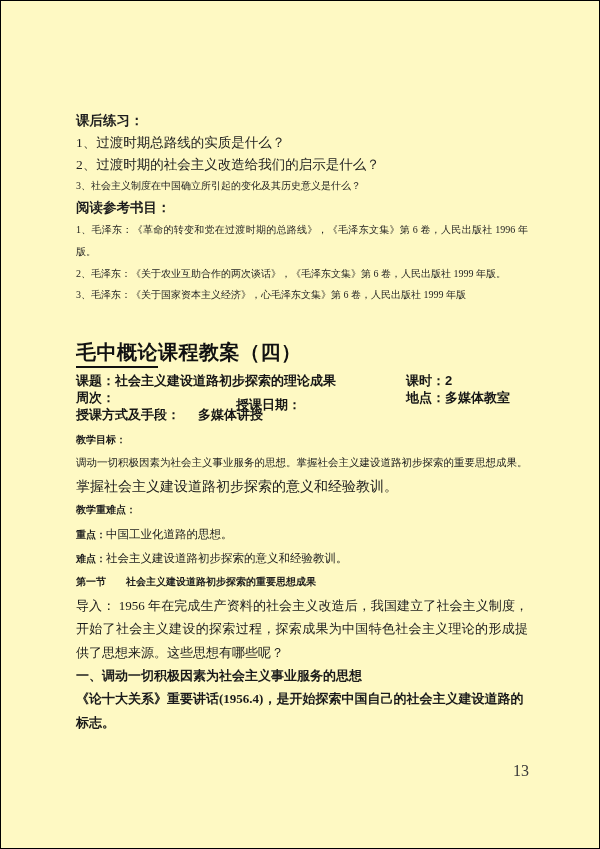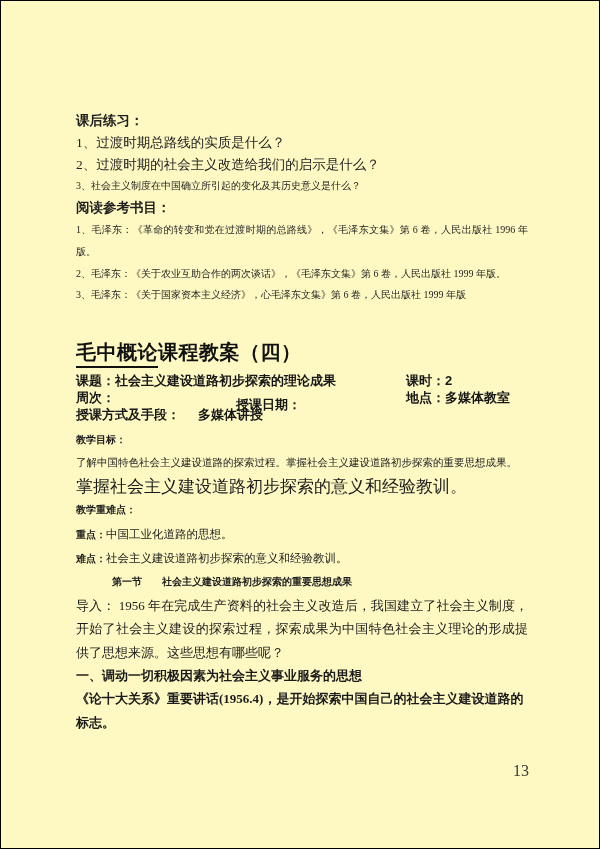--- a/index.html
+++ b/index.html
@@ -45,23 +45,23 @@
   .meta-c3 { position:absolute; left:330px; top:0; }
   .meta-gap { margin-left:18px; }
 
   
   .lower-block {
     position:absolute; left:75px; top:427px; width:452px;
     line-height:23.4px; font-size:13px; color:#1b1b1b;
   }
   .h13 { font-size:10px; font-weight:bold; }
   .obj1 { font-size:10.5px; white-space:nowrap; }
-  .obj2 { font-size:17px; }
+  .obj2 { font-size:14px; }
   .kp-val { font-size:11.5px; margin-left:0; }
-  .sec-label { margin-right:20px;margin-left:36px; }
+  .sec-label { margin-right:20px; }
   .intro { text-align:justify; }
   .page-num {
     position:absolute; left:512px; top:761px;
     font-size:16px; color:#3a3a3a;
   }
 </style>
 </head>
 <body>
 
 <div class="page">
@@ -91,21 +91,21 @@
       <span class="meta-c2">授课日期：</span>
       <span class="meta-c3"><span>地点：</span><span>多媒体教室</span></span>
     </div>
     <div class="meta-row">
       <span>授课方式及手段：</span><span class="meta-gap">多媒体讲授</span>
     </div>
   </div>
 
   <div class="lower-block serif">
     <div class="h13">教学目标：</div>
-    <div class="obj1">了解中国特色社会主义建设道路的探索过程。掌握社会主义建设道路初步探索的重要思想成果。</div>
+    <div class="obj1">调动一切积极因素为社会主义事业服务的思想。掌握社会主义建设道路初步探索的重要思想成果。</div>
     <div class="obj2">掌握社会主义建设道路初步探索的意义和经验教训。</div>
     <div class="h13">教学重难点：</div>
     <div>
       <span class="h13">重点：</span><span class="kp-val">中国工业化道路的思想。</span>
     </div>
     <div>
       <span class="h13">难点：</span><span class="kp-val">社会主义建设道路初步探索的意义和经验教训。</span>
     </div>
     <div class="h13">
       <span class="sec-label">第一节</span><span>社会主义建设道路初步探索的重要思想成果</span>

